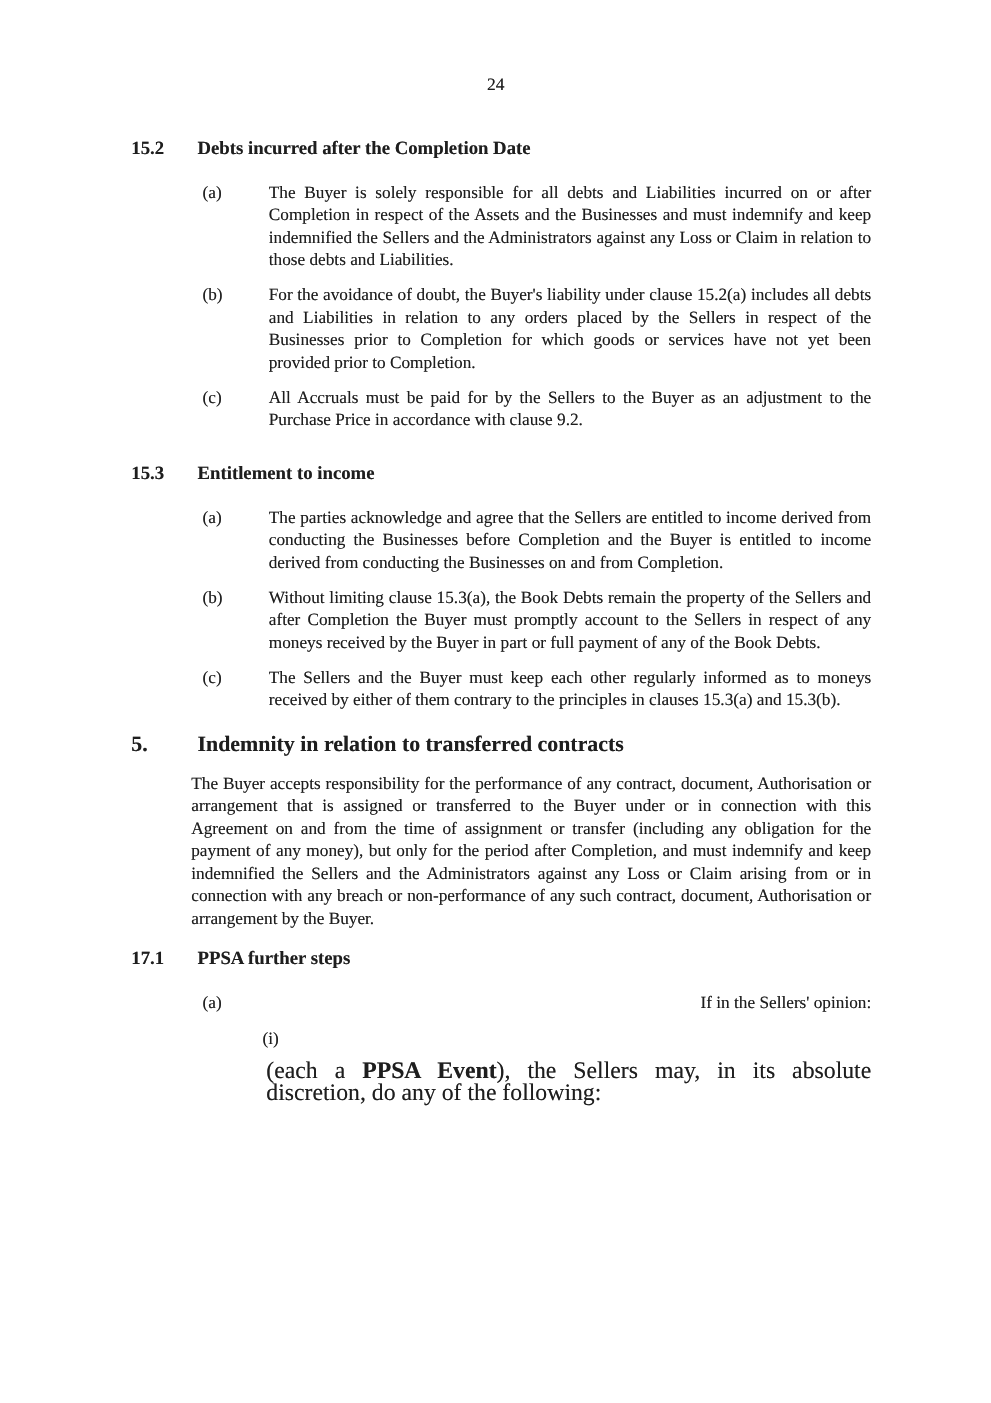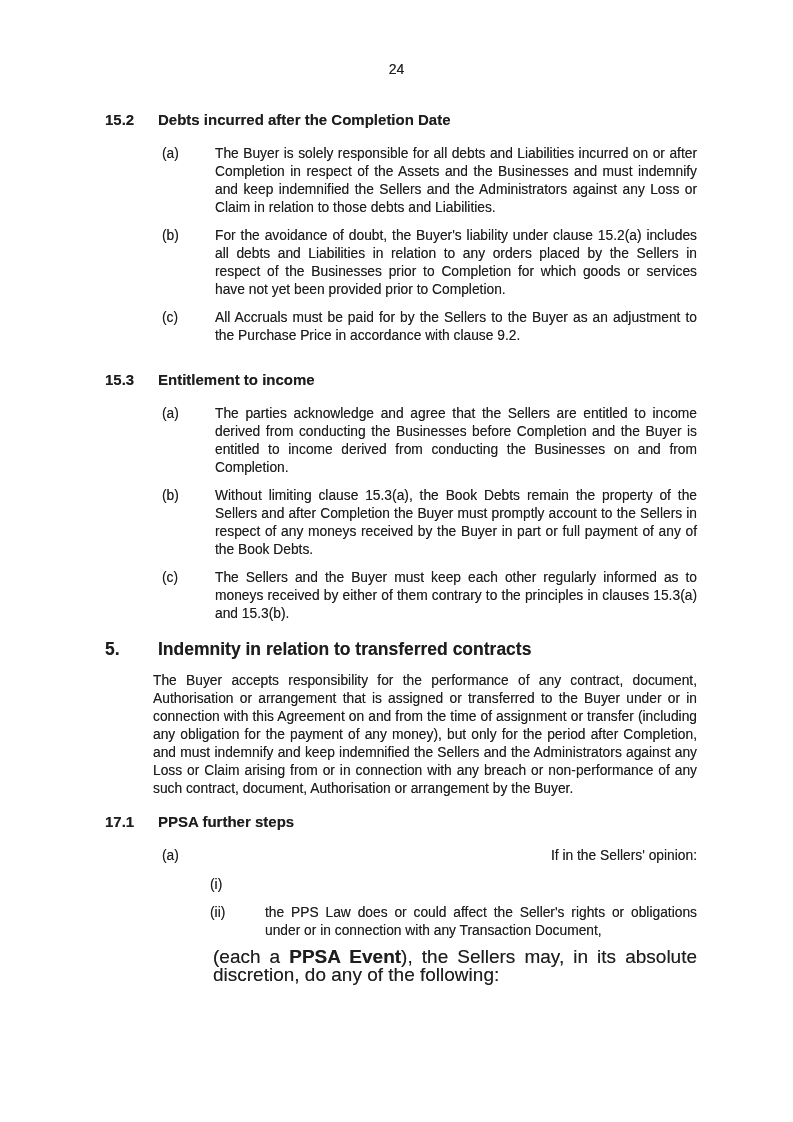--- a/index.html
+++ b/index.html
@@ -5,21 +5,21 @@
   html, body {
     margin: 0;
     padding: 0;
     background: #ffffff;
   }
   .page {
     position: relative;
     width: 793px;
     height: 1122px;
     background: #ffffff;
-    font-family: Liberation Sans, sans-serif;
+    font-family: Liberation Serif, serif;
     color: #1e1e1e;
     overflow: hidden;
     text-shadow: 0 0 0.5px rgba(25,25,25,0.55);
   }
   .page-number {
     padding-top: 60px;
     text-align: center;
     font-size: 14px;
     line-height: 18px;
   }
@@ -157,20 +157,16 @@
       <span class="num">17.1</span>
       <span class="title">PPSA further steps</span>
     </div>
     <div class="clause first">
       <span class="label">(a)</span>
       <p class="text no-justify">If in the Sellers' opinion:</p>
     </div>
     <div class="subclause first">
       <span class="label">(i)</span>
     </div>
-    <div class="subclause">
-      <span class="label">(ii)</span>
-      <p class="text">the PPS Law does or could affect the Seller's rights or obligations under or in connection with any Transaction Document,</p>
-    </div>
     <p class="trailing"><span>(each a </span><b>PPSA Event</b><span>), the Sellers may, in its absolute discretion, do any of the following:</span></p>
 
   </div>
 </div>
 
 </body></html>

